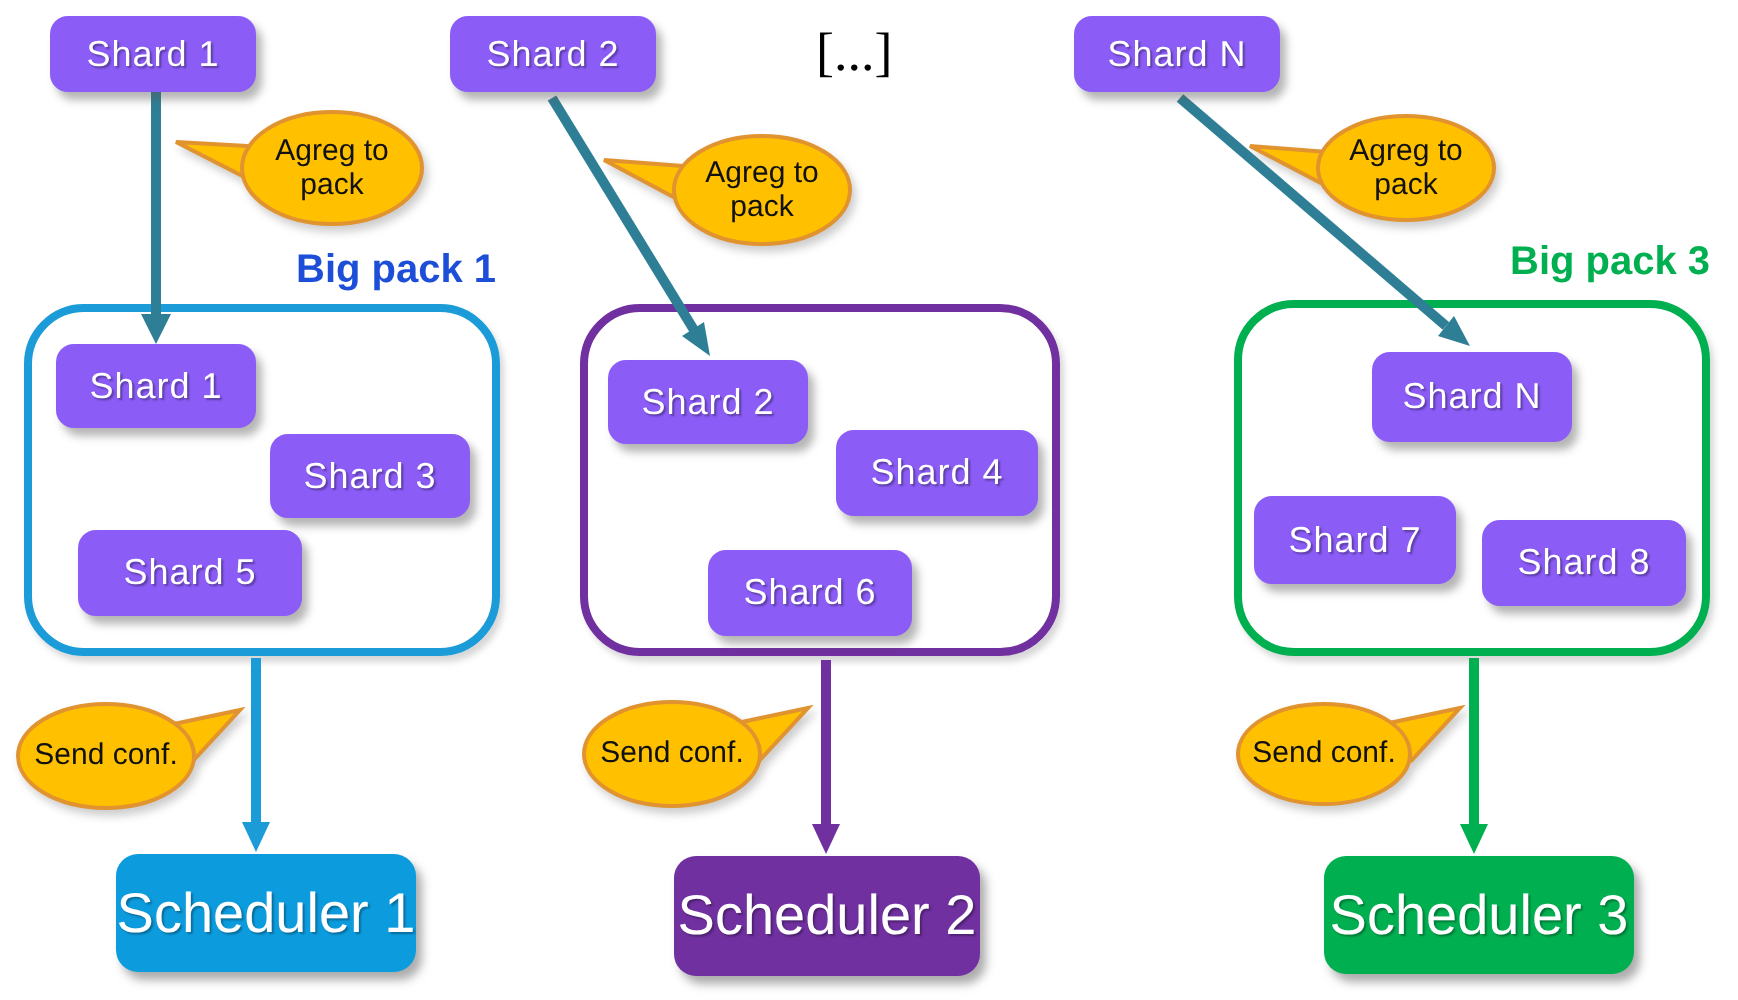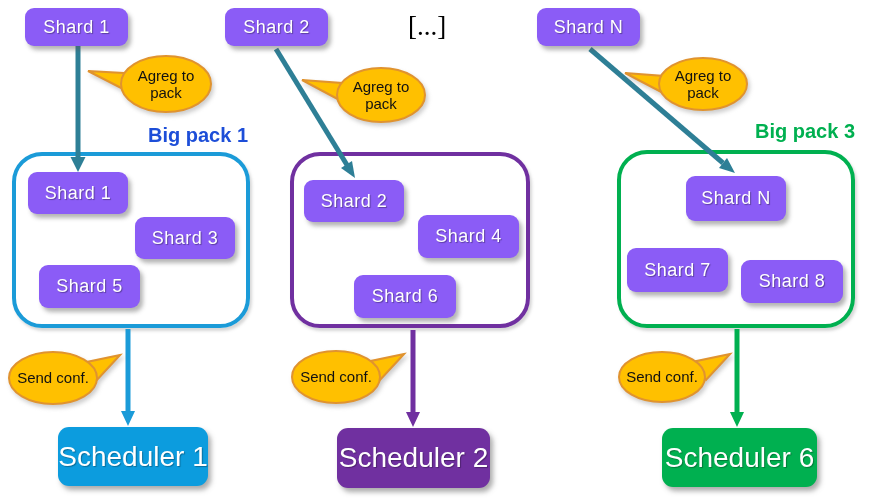--- a/index.html
+++ b/index.html
@@ -110,31 +110,31 @@
 
   <div class="pack-title" style="left:148px;top:124px;color:#1d4ed8;">Big pack 1</div>
   <div class="pack-title" style="left:755px;top:120px;color:#00b050;">Big pack 3</div>
 
   <div class="pack" style="left:12px;top:152px;width:230px;height:168px;border-color:#1b9bd8;"></div>
   <div class="pack" style="left:290px;top:152px;width:232px;height:168px;border-color:#7030a0;"></div>
   <div class="pack" style="left:617px;top:150px;width:230px;height:170px;border-color:#00b050;"></div>
 
   <div class="shard" style="left:28px;top:172px;width:100px;height:42px;">Shard 1</div>
   <div class="shard" style="left:135px;top:217px;width:100px;height:42px;">Shard 3</div>
-  <div class="shard" style="left:39px;top:265px;width:101px;height:43px;">Shard 5</div>
+  <div class="shard" style="left:39px;top:265px;width:112px;height:43px;">Shard 5</div>
 
   <div class="shard" style="left:304px;top:180px;width:100px;height:42px;">Shard 2</div>
   <div class="shard" style="left:418px;top:215px;width:101px;height:43px;">Shard 4</div>
   <div class="shard" style="left:354px;top:275px;width:102px;height:43px;">Shard 6</div>
 
   <div class="shard" style="left:686px;top:176px;width:100px;height:45px;">Shard N</div>
   <div class="shard" style="left:627px;top:248px;width:101px;height:44px;">Shard 7</div>
   <div class="shard" style="left:741px;top:260px;width:102px;height:43px;">Shard 8</div>
 
   <div class="bubble-text" style="left:10px;top:352px;width:86px;height:52px;">Send conf.</div>
   <div class="bubble-text" style="left:293px;top:351px;width:86px;height:52px;">Send conf.</div>
   <div class="bubble-text" style="left:619px;top:352px;width:86px;height:50px;">Send conf.</div>
 
   <div class="sched" style="left:58px;top:427px;width:150px;height:59px;background:#0c9cde;">Scheduler 1</div>
   <div class="sched" style="left:337px;top:428px;width:153px;height:60px;background:#7030a0;">Scheduler 2</div>
-  <div class="sched" style="left:662px;top:428px;width:155px;height:59px;background:#00b050;">Scheduler 6</div>
+  <div class="sched" style="left:662px;top:428px;width:155px;height:59px;background:#00b050;">Scheduler 3</div>
 
 </div>
 
 </body></html>

